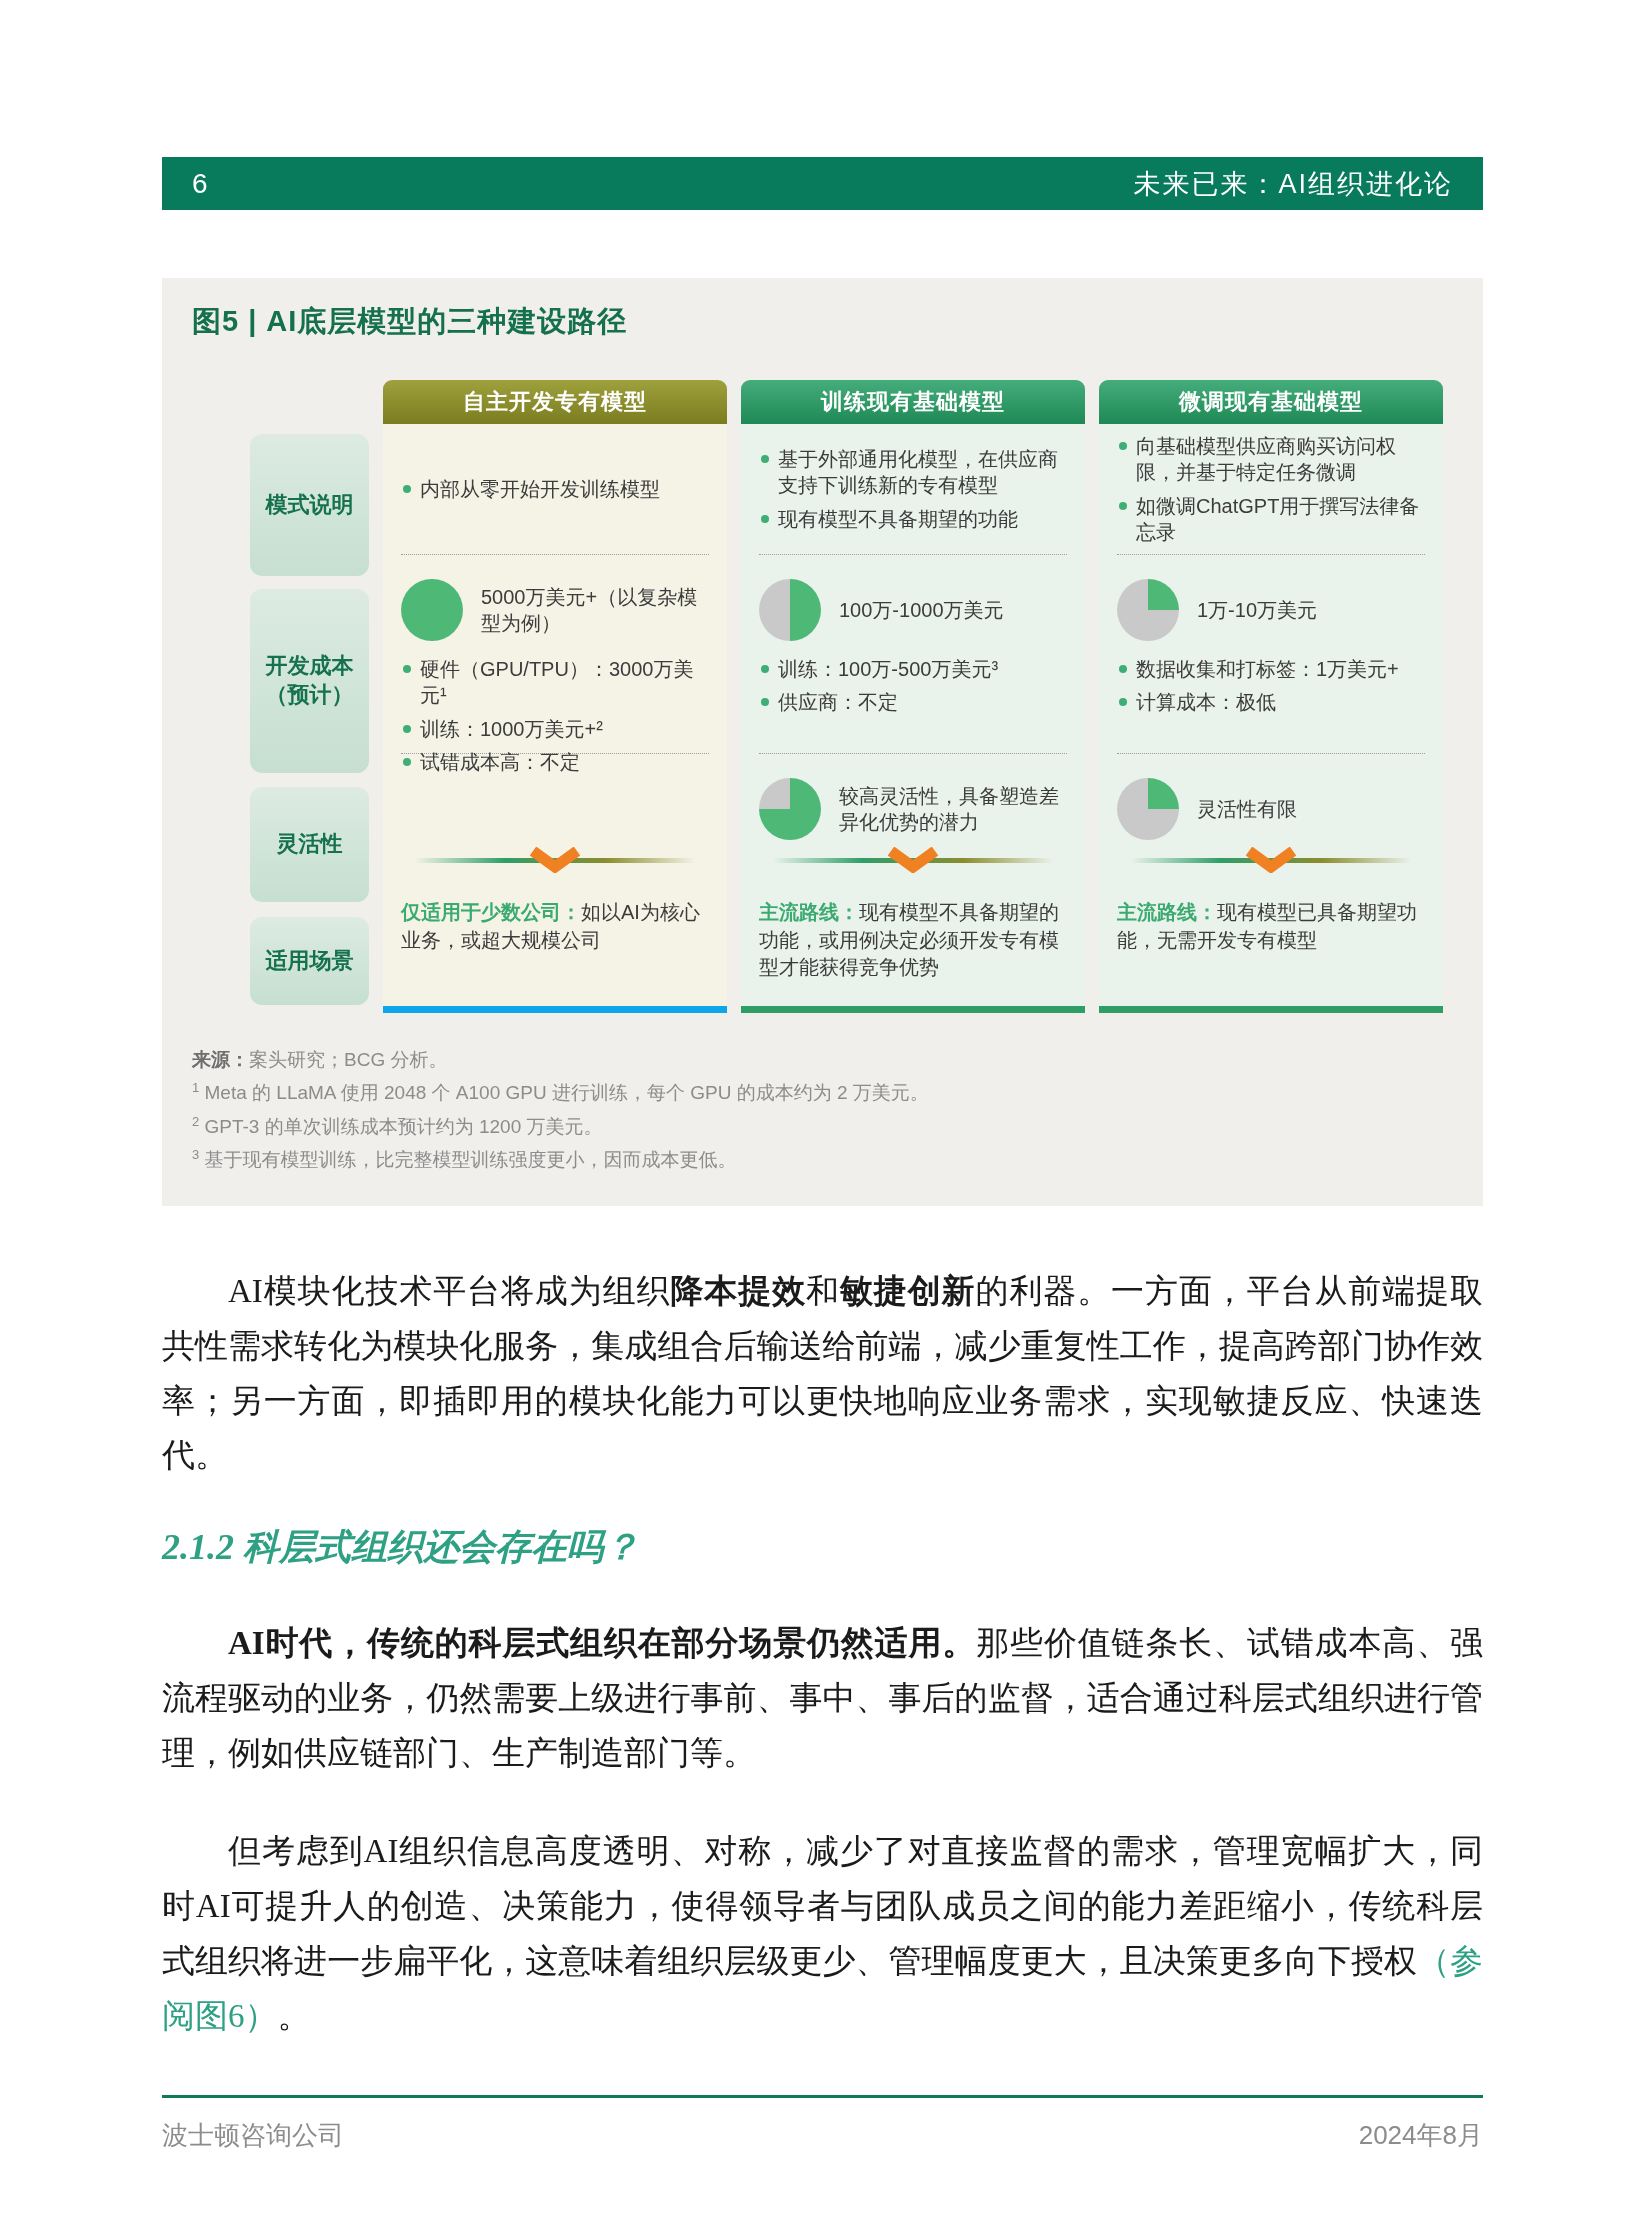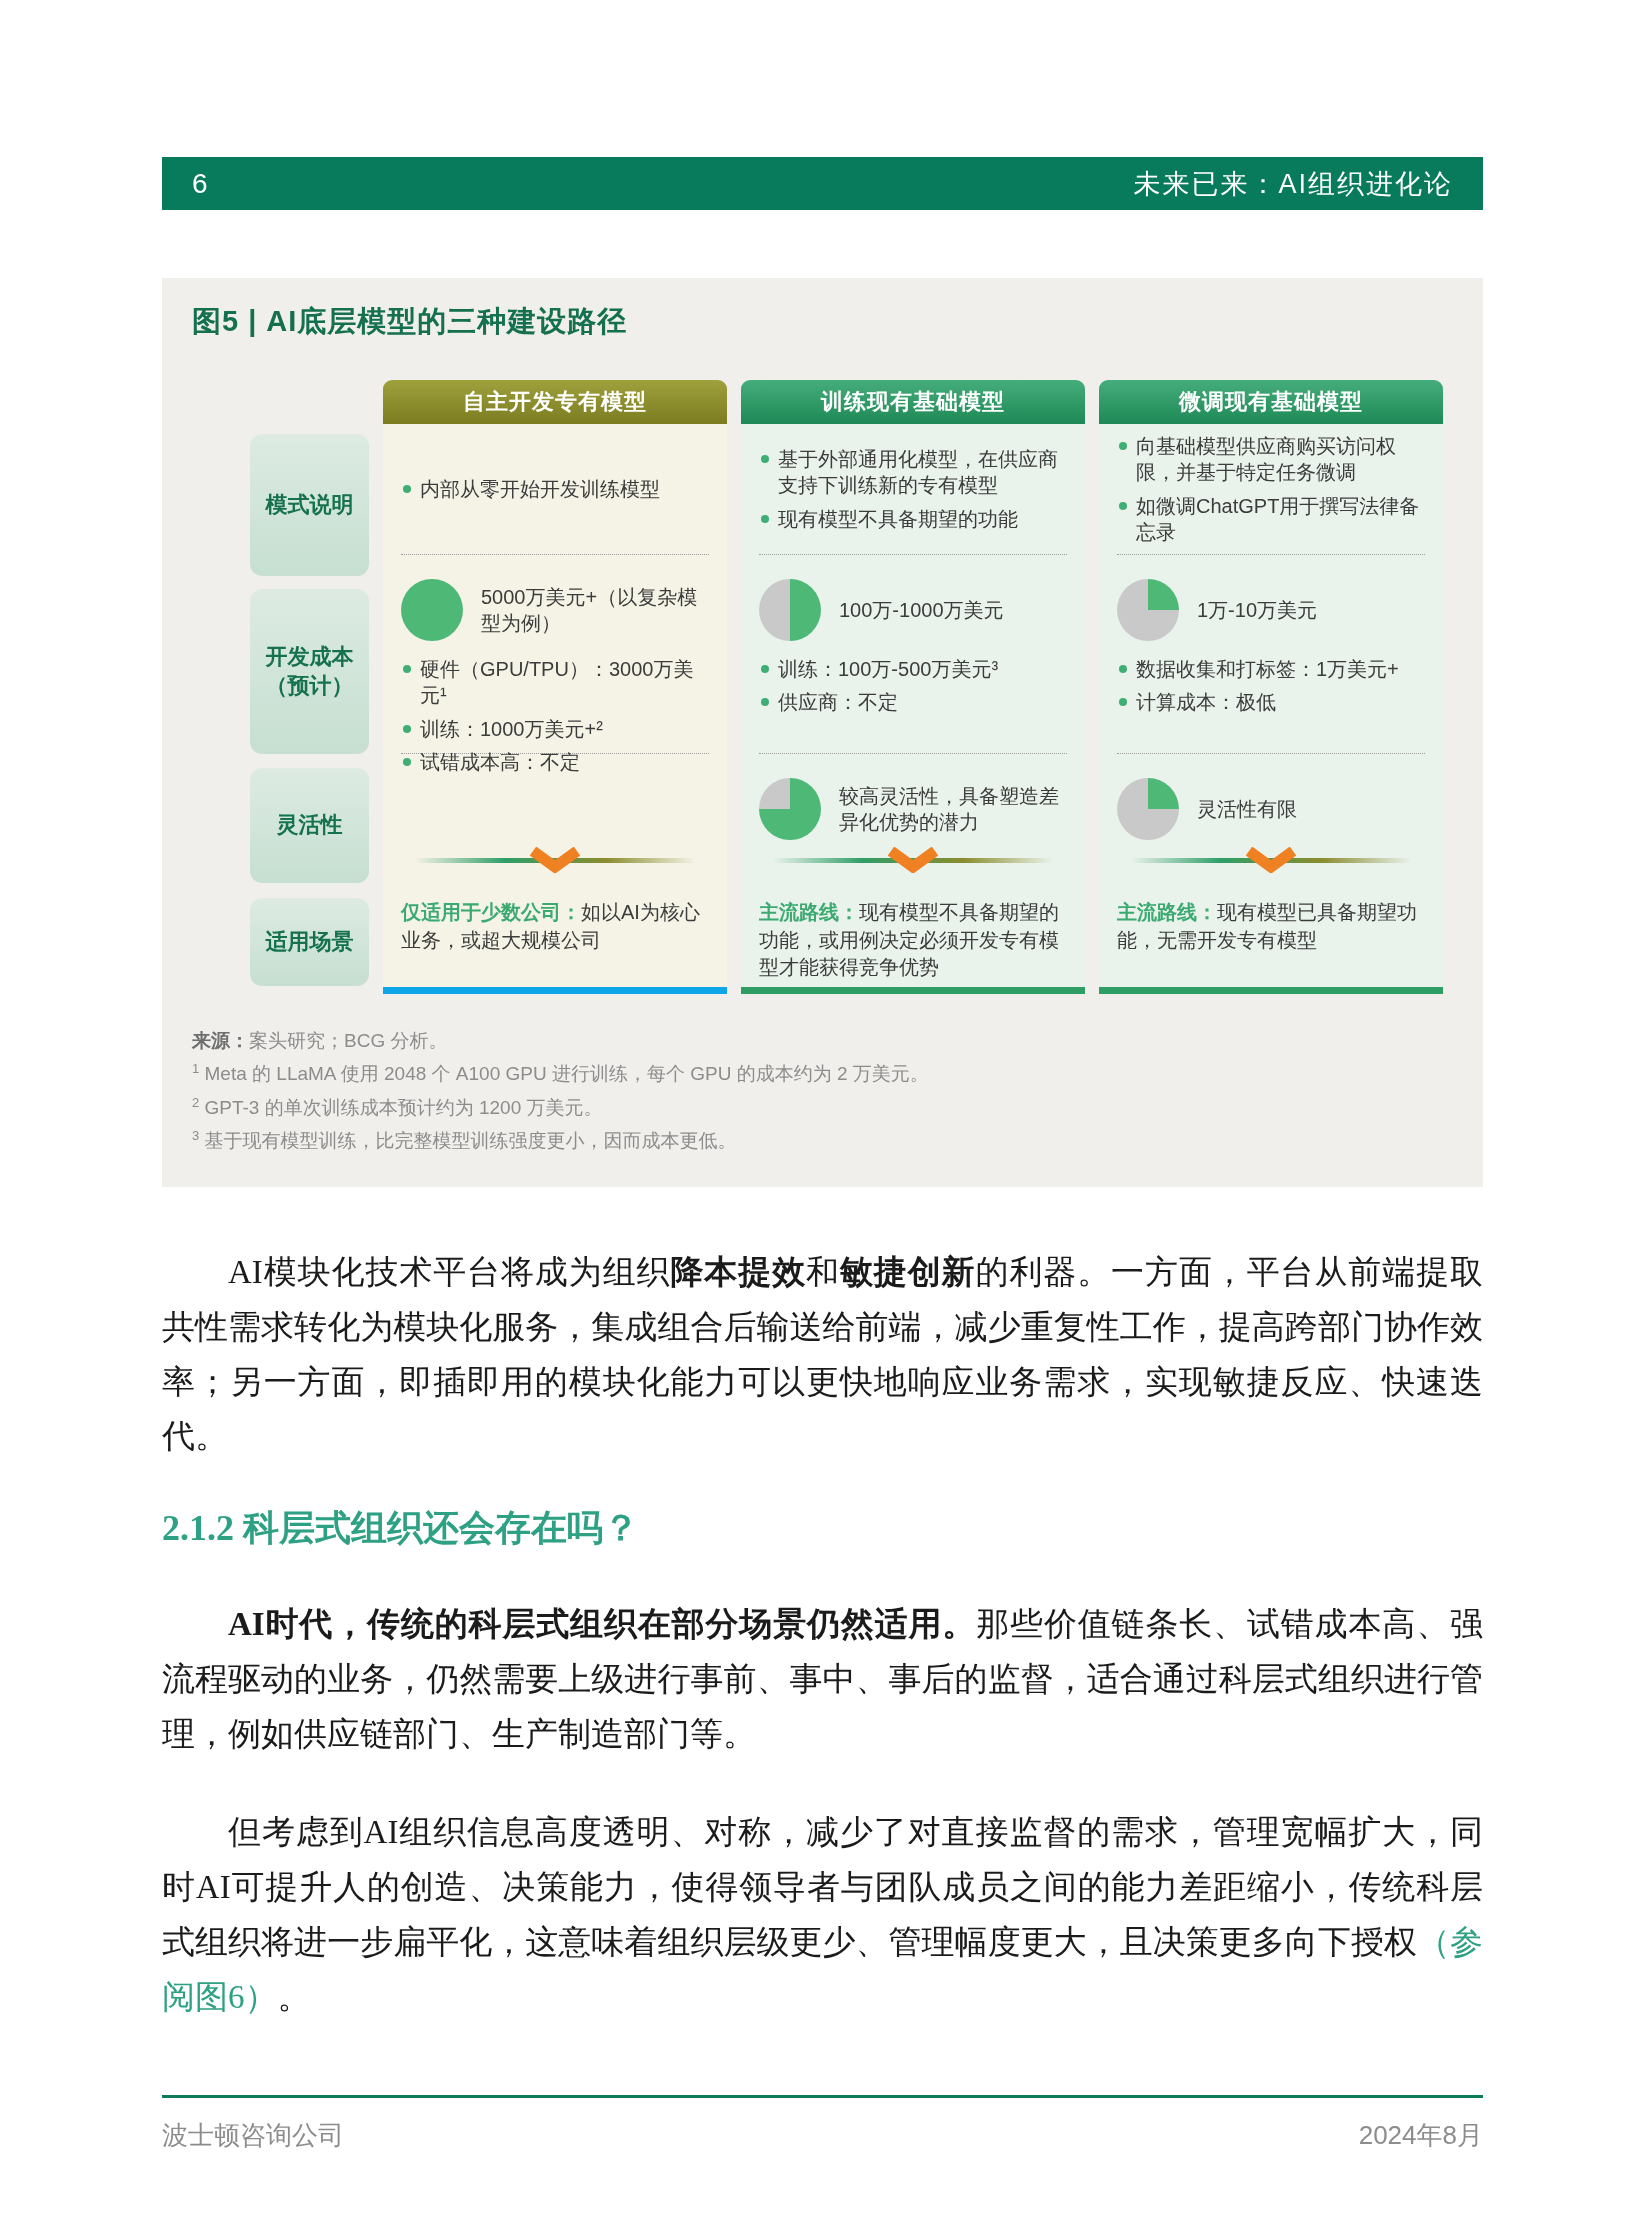--- a/index.html
+++ b/index.html
@@ -18,21 +18,21 @@
   .figure-box { margin-top:68px; background:#F0EFEC; padding:24px 40px 30px 30px; }
   .fig-title { color:#14704E; font-size:29px; font-weight:bold; letter-spacing:1px; }
 
   .fig-table { margin:38px 0 0 58px; display:grid; grid-template-columns:119px 1fr 1fr 1fr; column-gap:14px; }
 
   .lcol { display:flex; flex-direction:column; padding-top:48px; }
   .lbl { background:linear-gradient(180deg,#DDEBE2,#C6DFD1); color:#15714E; font-weight:bold;
          font-size:22px; border-radius:12px; display:flex; flex-direction:column; align-items:center;
          justify-content:center; text-align:center; line-height:1.3; }
   .lbl-mode { height:142px; margin:6px 0; }
-  .lbl-cost { height:165px; margin:7px 0; }
+  .lbl-cost { height:184px; margin:7px 0; }
   .lbl-flex { height:115px; margin:7px 0; }
   .lbl-scen { height:88px; margin:8px 0; }
 
   .tcol { display:flex; flex-direction:column; }
   .col-header { height:44px; border-radius:9px 9px 0 0; color:#fff; font-weight:bold; font-size:22px;
                 display:flex; align-items:center; justify-content:center; letter-spacing:1px; }
   .hdr-olive { background:linear-gradient(180deg,#9FA13D,#7A7C20); }
   .hdr-green { background:linear-gradient(180deg,#45AD7B,#1E8956); }
   .col-body { flex:1; padding:0 18px; }
   .body-cream { background:#F4F3E6; border-bottom:7px solid #0ea5e9; }
@@ -63,21 +63,21 @@
 
   .fig-notes { margin-top:30px; color:#8C8C8C; font-size:19px; line-height:1.75; }
   .fig-notes .src-label { font-weight:bold; color:#6E6E6E; }
   .fig-notes sup { font-size:13px; }
 
   
   .body-text p.para { font-family:"Liberation Serif", serif; font-size:33px; line-height:1.66;
                       text-align:justify; text-indent:2em; color:#1b1b1b; }
   .p1 { margin-top:58px; }
   .section-heading { margin-top:40px; font-family:"Liberation Serif", serif; font-size:36px;
-                     font-weight:bold; color:#2EA083; }
+                     font-weight:bold; color:#2EA083;font-style:italic; }
   .p2 { margin-top:44px; }
   .p3 { margin-top:44px; }
   .xref { color:#2EA083; text-decoration:none; cursor:pointer; }
 
   
   .footer { position:absolute; left:162px; width:1321px; top:2095px; border-top:3px solid #0E7A5A;
             padding-top:20px; display:flex; justify-content:space-between; color:#8C8C8C; font-size:26px; }
 </style>
 </head>
 <body>

